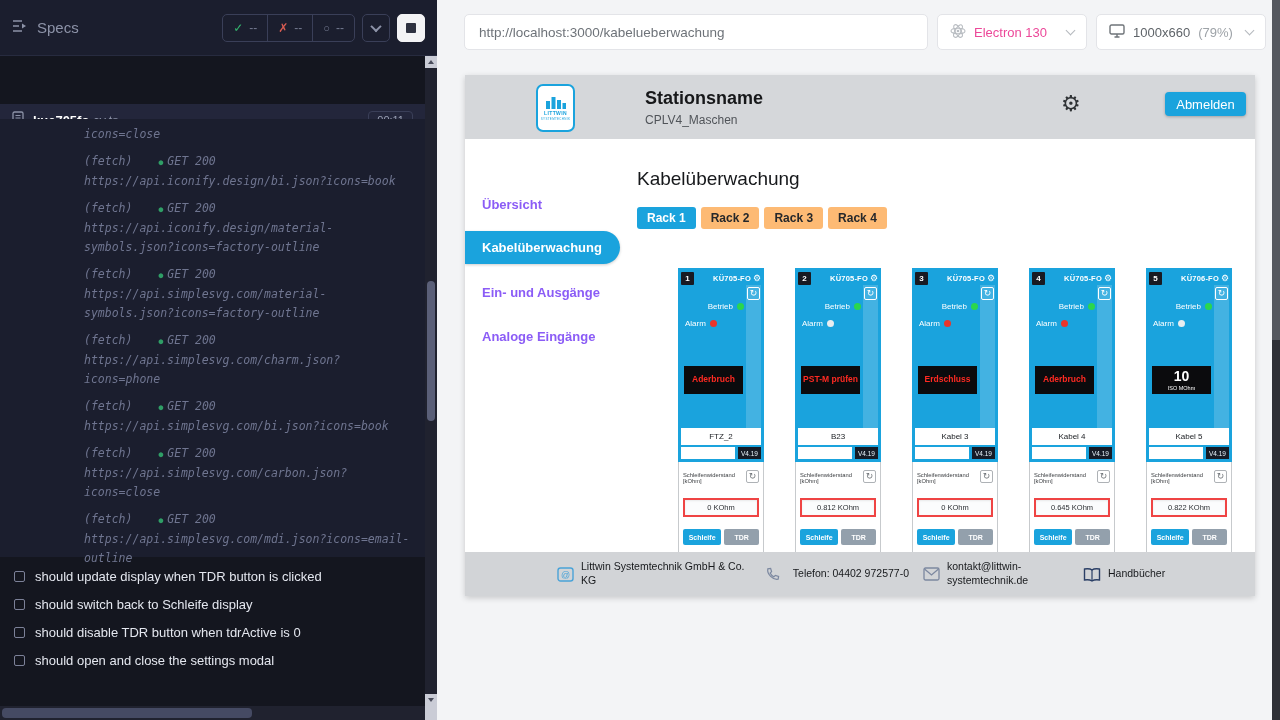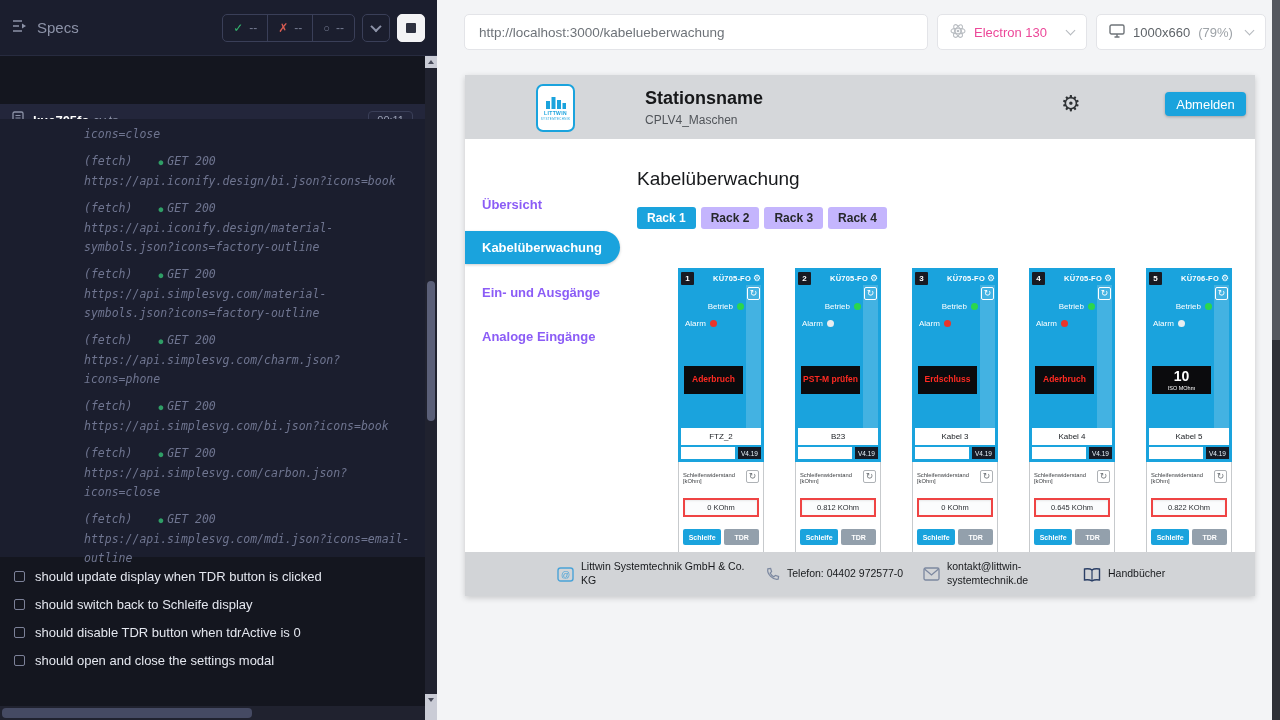--- a/index.html
+++ b/index.html
@@ -73,21 +73,21 @@
   .logout { position:absolute; left:700px; top:17px; width:81px; height:24px; background:#1aa3dd; color:#fff; border:none; border-radius:4px; font-size:13px; box-shadow:0 1px 3px rgba(0,0,0,0.25); }
 
   .app-body { display:flex; height:457px; }
   .app-nav { width:155px; background:#fff; padding-top:43px; flex:none; }
   .nav-item { height:44px; display:flex; align-items:center; padding-left:17px; font-size:13px; font-weight:bold; color:#8b5cf6; cursor:pointer; }
   .nav-item.active { background:#1aa3dd; color:#fff; border-radius:0 17px 17px 0; height:33px; margin:5px 0 6px; box-shadow:0 1px 3px rgba(0,0,0,0.2); }
 
   .app-main { flex:1; padding:29px 0 0 17px; }
   .main-title { font-size:19px; font-weight:500; color:#16181b; }
   .tabs { display:flex; gap:5px; margin-top:17px; }
-  .tab { padding:4px 10px; font-size:12px; font-weight:bold; background:#c4b5fd; color:#26282b; border-radius:3px; cursor:pointer; }
+  .tab { padding:4px 10px; font-size:12px; font-weight:bold; background:#fdba74; color:#26282b; border-radius:3px; cursor:pointer; }
   .tab.active { background:#1aa3dd; color:#fff; }
 
   .cards { display:flex; gap:31px; margin-left:41px; margin-top:39px; }
   .card { width:86px; flex:none; }
   .card-top { background:#1aa3dd; padding:3px 3px 3px; }
   .card-head { display:flex; align-items:center; gap:2px; height:14px; }
   .card-num { width:13px; height:13px; background:#181a22; color:#fff; font-size:8px; font-weight:bold; display:flex; align-items:center; justify-content:center; border-radius:1px; flex:none; }
   .card-model { flex:1; text-align:right; color:#fff; font-size:7.5px; font-weight:bold; letter-spacing:0.2px; white-space:nowrap; }
   .card-gear { color:#fff; font-size:9px; line-height:1; flex:none; cursor:pointer; }
   .card-body { display:flex; height:143px; }
@@ -111,21 +111,21 @@
   .meas-label { flex:1; font-size:5.8px; color:#3a3d40; padding-top:2px; }
   .meas-refresh { width:13px; height:13px; border:1px solid #aeb2b6; border-radius:2px; color:#6f7478; font-size:9px; line-height:11px; text-align:center; flex:none; cursor:pointer; }
   .value-box { margin-top:14px; border:2px solid #ef4444; height:19px; display:flex; align-items:center; justify-content:center; font-size:7.5px; color:#2c2f33; background:#fbfcfd; box-shadow:inset 0 1px 2px rgba(0,0,0,0.08); }
   .btn-row { display:flex; gap:3px; margin-top:12px; }
   .btn-loop { flex:1.1; background:#1aa3dd; color:#fff; font-size:7px; font-weight:bold; height:16px; border:none; border-radius:2px; }
   .btn-tdr { flex:1; background:#93a0ac; color:#fff; font-size:7px; font-weight:bold; height:16px; border:none; border-radius:2px; }
 
   .app-footer { position:absolute; left:0; right:0; bottom:0; height:44px; background:#d2d4d7; display:flex; align-items:center; padding-left:92px; gap:14px; }
   .footer-item { display:flex; gap:7px; align-items:center; font-size:10.5px; color:#17191c; line-height:1.3; }
   .footer-item svg { flex:none; }
-  .ft1 { width:170px; } .ft2 { width:122px; } .ft3 { width:92px; }
+  .ft1 { width:170px; } .ft2 { width:122px;text-align:right; } .ft3 { width:92px; }
   .footer-item.manuals { margin-left:30px; }
 </style>
 </head>
 <body>
 
 <div class="screen">
 
   <div class="runner">
     <div class="runner-topbar">
       <span>

